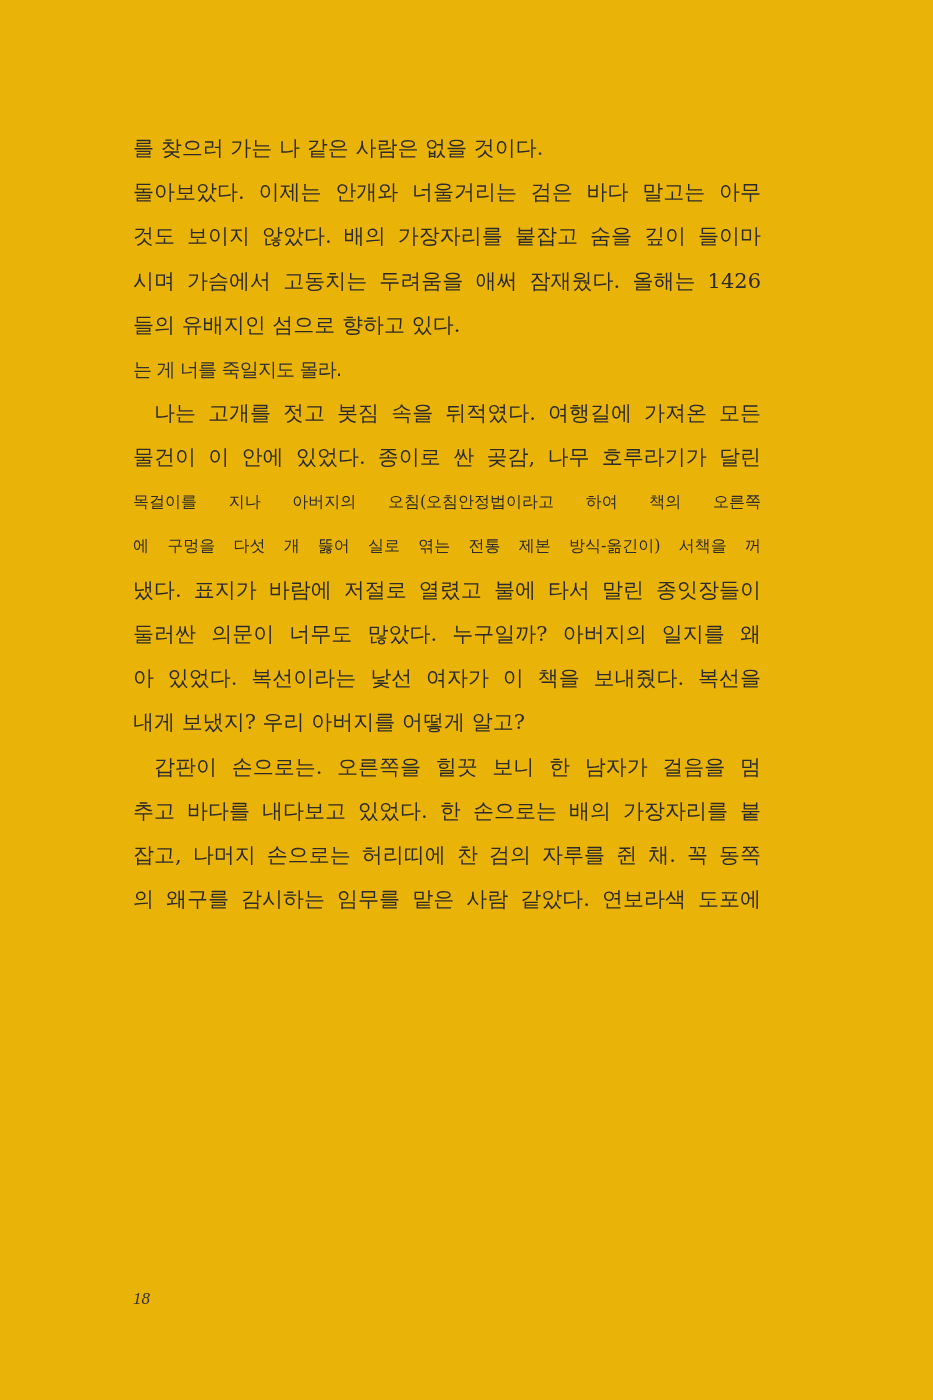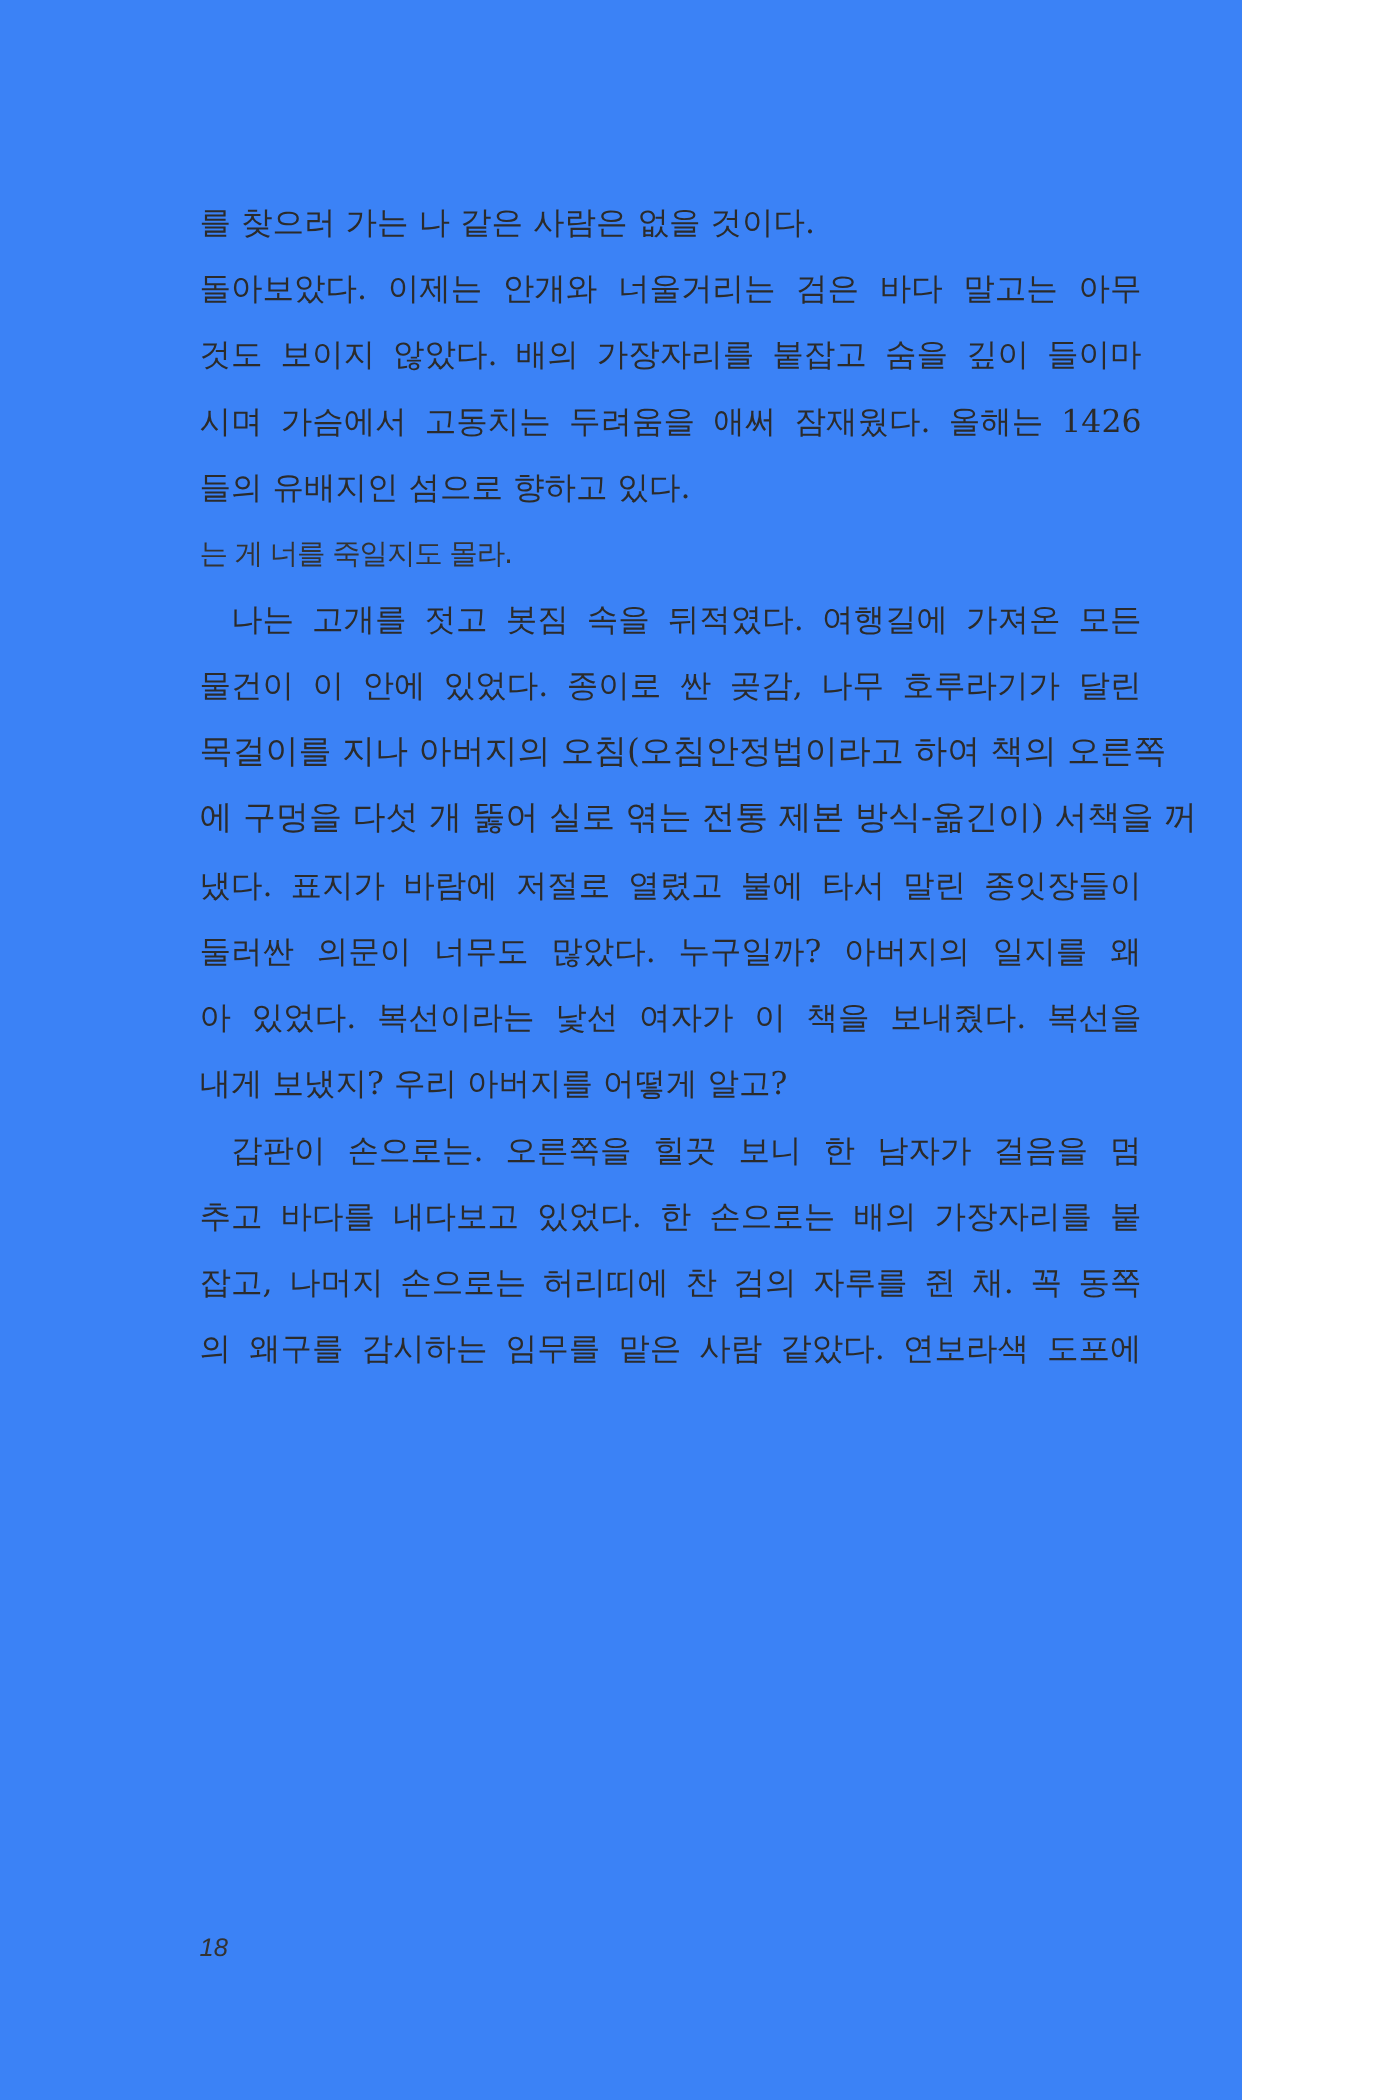--- a/index.html
+++ b/index.html
@@ -11,23 +11,23 @@
       width: 933px;
       height: 1400px;
       position: relative;
       overflow: hidden;
       color: #2a2a2a;
     }
     .page {
       position: absolute;
       left: 0;
       top: 0;
-      width: 828px;
+      width: 933px;
       height: 1400px;
-      background: #3b82f6;
+      background: #eab308;
     }
     .text-block {
       position: absolute;
       left: 133px;
       top: 126px;
       width: 628px;
     }
     .line {
       height: 44.2px;
       line-height: 44.2px;
@@ -45,27 +45,27 @@
     .line.indent {
       padding-left: 21px;
     }
     .line.sans {
       font-family: "DejaVu Sans", "Liberation Sans", sans-serif;
       font-size: 19px;
       letter-spacing: -0.8px;
       color: #333333;
     }
     .line.small {
-      font-size: 22px;
+      font-size: 16px;
     }
     .page-number {
       position: absolute;
       left: 133px;
       top: 1289px;
-      font-family: Liberation Sans, sans-serif;
+      font-family: Liberation Serif, serif;
       font-style: italic;
       font-size: 17px;
       color: #333333;
     }
   </style>
 </head>
 <body>
 
 <div class="page">
   <div class="text-block">

